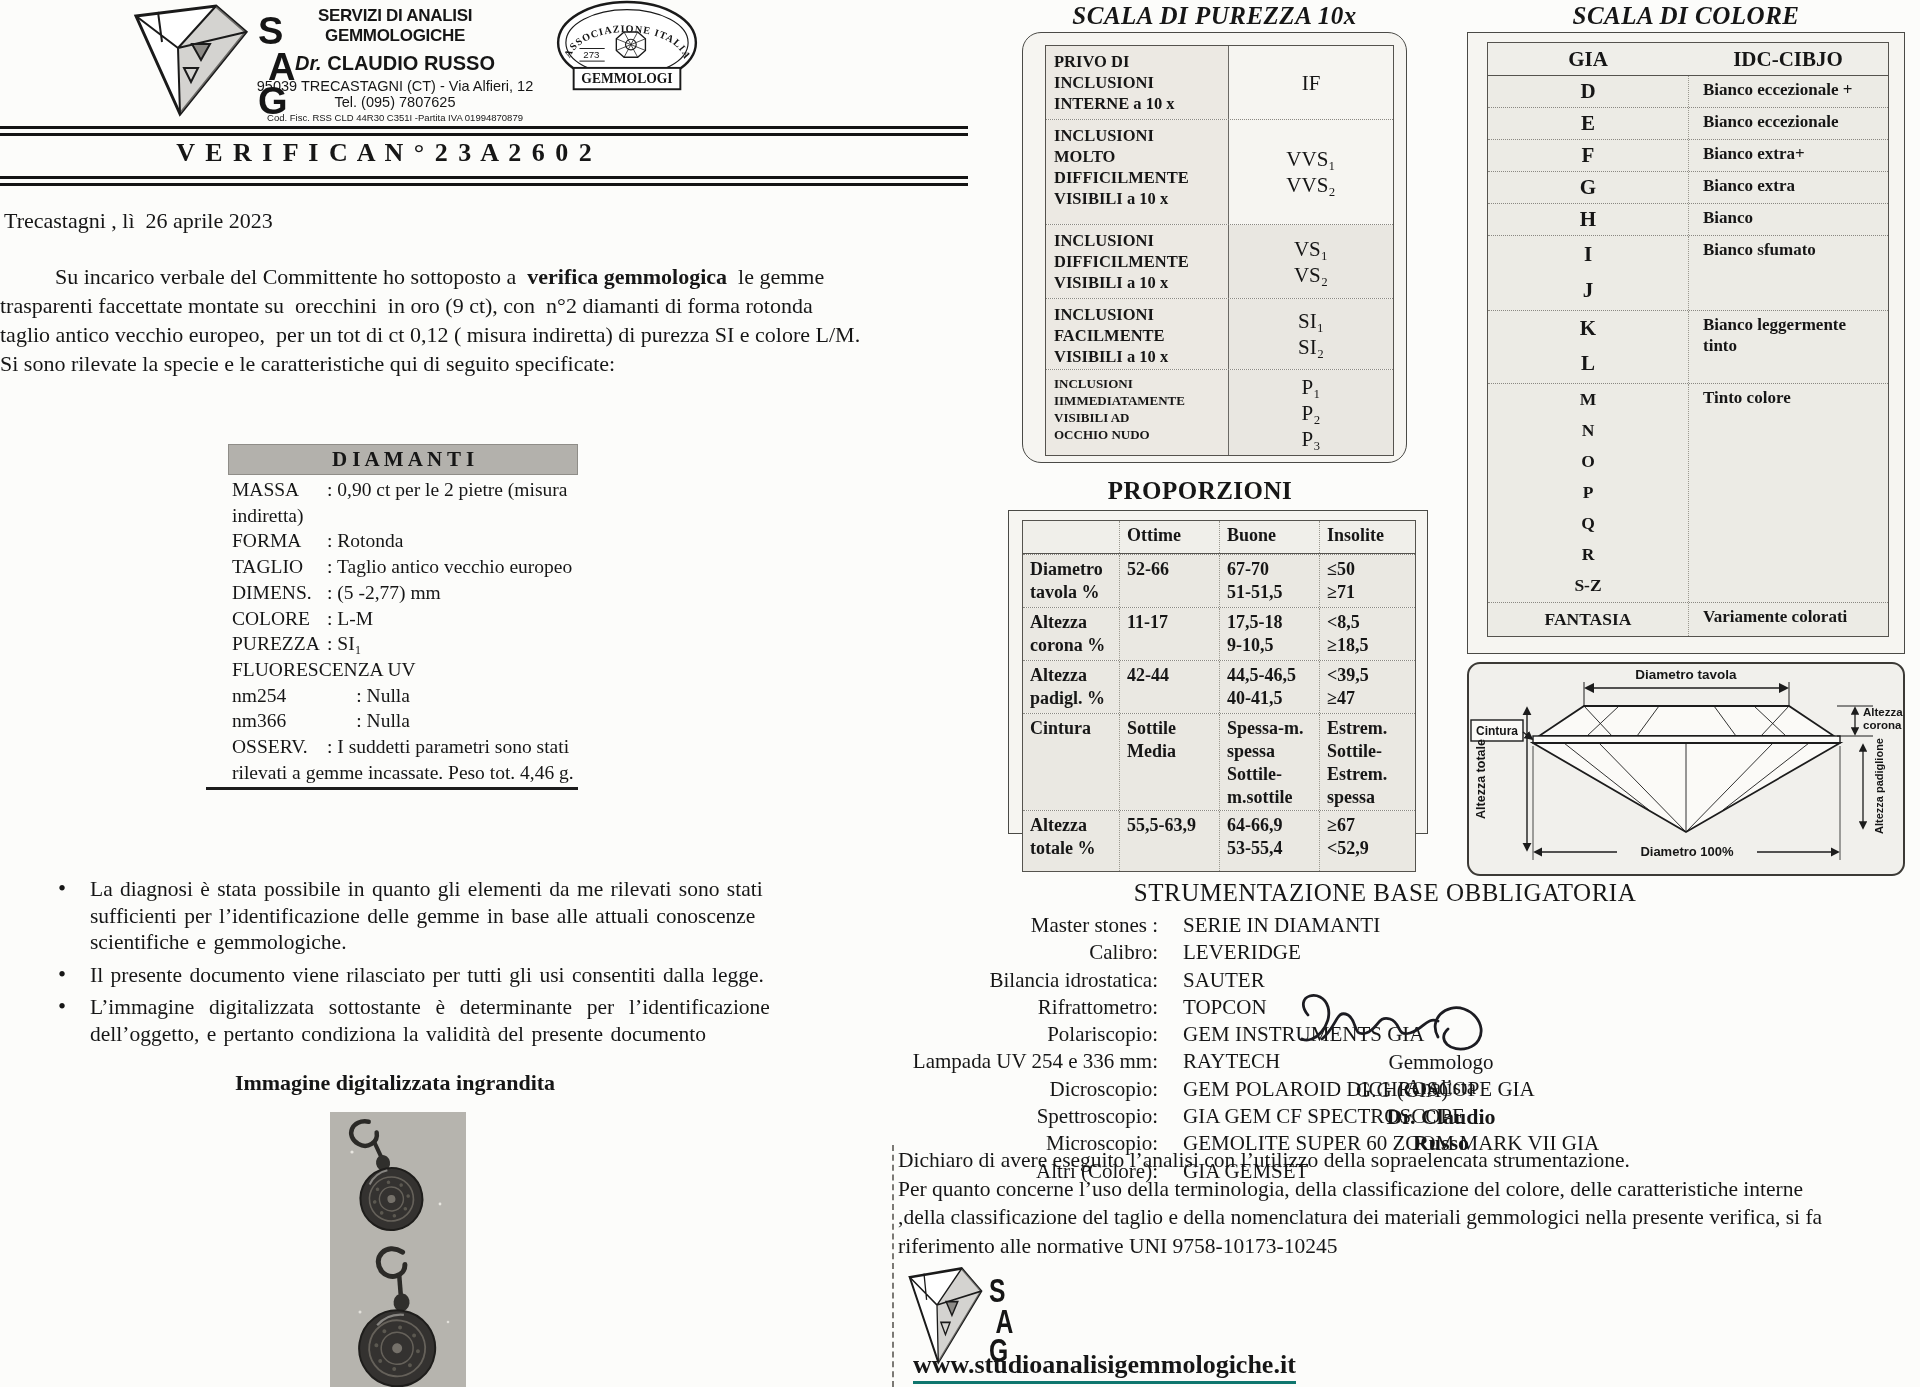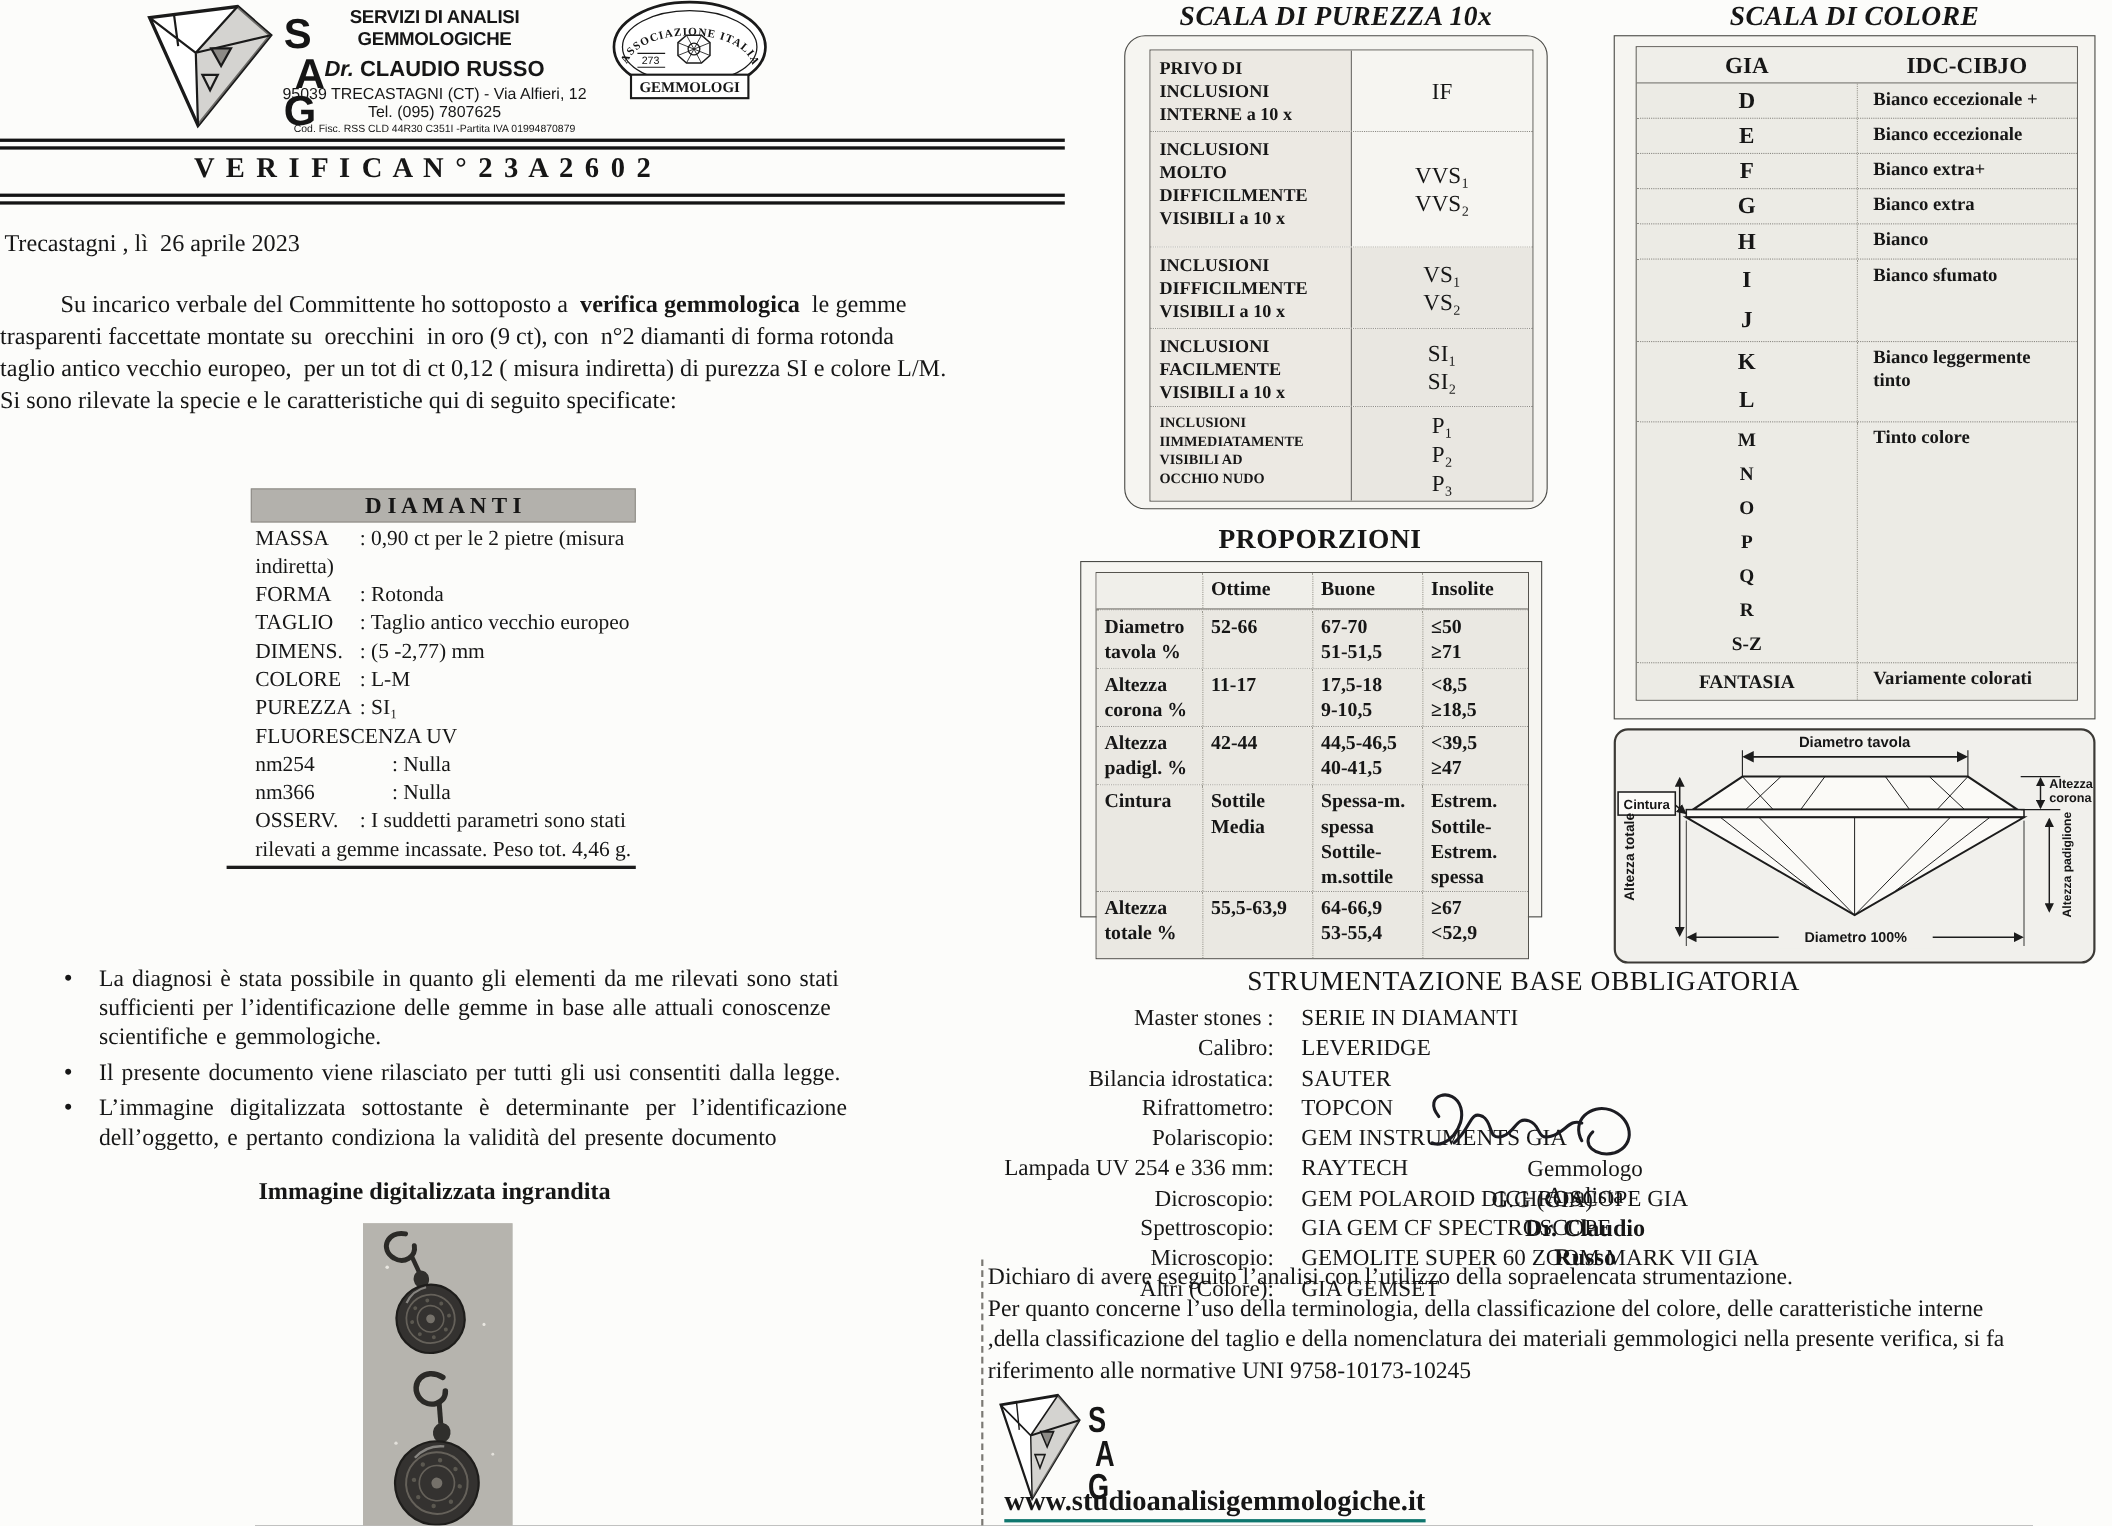--- a/index.html
+++ b/index.html
@@ -342,21 +342,21 @@
       <text x="414" y="122" transform="rotate(-90 414 122)" text-anchor="middle" font-family="Liberation Sans,DejaVu Sans,sans-serif" font-weight="bold" font-size="11" fill="#161616">Altezza padiglione</text>
       <line x1="64" y1="82" x2="64" y2="196" stroke="#1c1c1c" stroke-width="0.8"></line>
       <line x1="371" y1="82" x2="371" y2="196" stroke="#1c1c1c" stroke-width="0.8"></line>
       <line x1="66" y1="188" x2="369" y2="188" stroke="#1c1c1c" stroke-width="1.4" marker-start="url(#arr)" marker-end="url(#arr)"></line>
       <rect x="148" y="177" width="140" height="21" fill="#f1f0ec"></rect>
       <text x="218" y="192" text-anchor="middle" font-family="Liberation Sans,DejaVu Sans,sans-serif" font-weight="bold" font-size="13" fill="#161616">Diametro 100%</text>
     </svg>
   </div>
 
   <div class="abs ctr tbl-title2" style="left:990px;top:477px;width:420px;">PROPORZIONI</div>
-  <div class="abs obox" style="left:982px;top:510px;width:420px;height:324px;padding:9px 0 0 13px;box-sizing:border-box;">
+  <div class="abs obox" style="left:1008px;top:510px;width:420px;height:324px;padding:9px 0 0 13px;box-sizing:border-box;">
     <div class="ibox" id="prop-rows" style="width:392px;">
         <div class="xrow hd" style="height: 32px;">
           <div class="xcell" style="width: 96px; box-sizing: border-box;"></div>
           <div class="xcell" style="width: 100px; box-sizing: border-box;">Ottime</div>
           <div class="xcell" style="width: 100px; box-sizing: border-box;">Buone</div>
           <div class="xcell" style="width: 96px; box-sizing: border-box;">Insolite</div>
         </div>
         <div class="xrow" style="height: 52px;">
           <div class="xcell" style="width: 96px; box-sizing: border-box;">Diametro
 tavola %</div>

